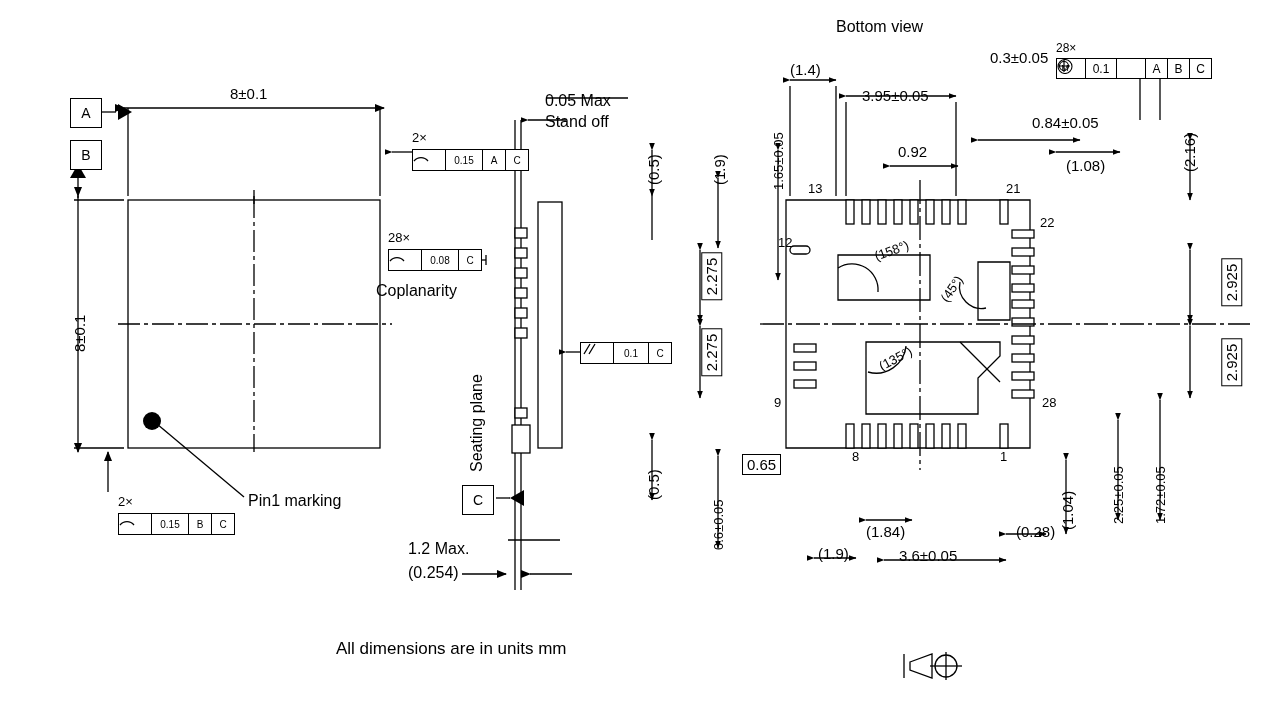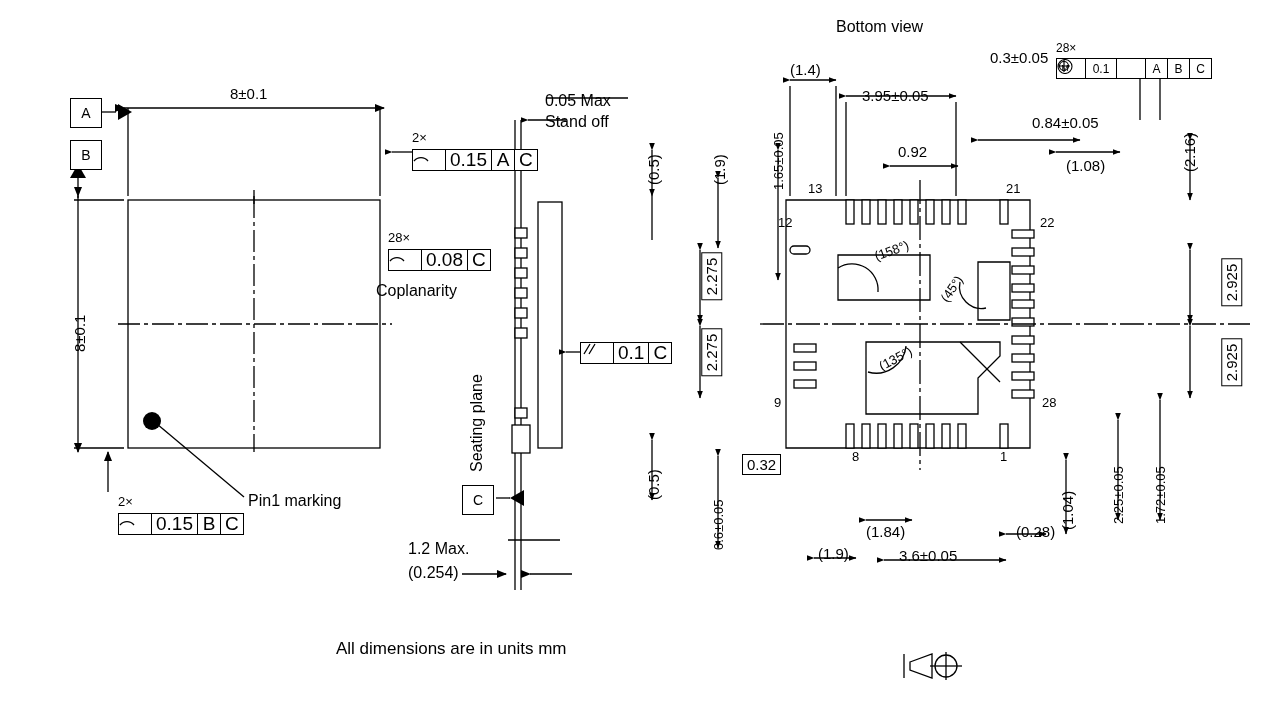--- a/index.html
+++ b/index.html
@@ -8,21 +8,21 @@
   .canvas{position:absolute;left:0;top:0;width:1280px;height:723px;}
   svg{position:absolute;left:0;top:0;}
   .t{position:absolute;font-size:15px;line-height:1.1;white-space:nowrap;}
   .t.s13{font-size:13px;}
   .t.s12{font-size:12px;}
   .t.s16{font-size:16px;}
   .t.rot{transform-origin:0 0;}
   .box{position:absolute;border:1.3px solid #000;background:#fff;
        display:flex;align-items:center;justify-content:center;font-size:14px;}
   .fcf{position:absolute;border:1.3px solid #000;background:#fff;height:20px;
-       display:flex;align-items:stretch;font-size:19px;}
+       display:flex;align-items:stretch;font-size:10px;}
   .fcf > div{display:flex;align-items:center;justify-content:center;padding:0 4px;
              border-right:1.3px solid #000;}
   .fcf > div:last-child{border-right:none;}
   .notes{position:absolute;left:336px;top:635px;font-size:17px;line-height:1.62;}
   .notes div{white-space:nowrap;}
   .dimbox{position:absolute;border:1.3px solid #000;background:#fff;
           font-size:15px;padding:1px 4px;}
 </style>
 </head>
 <body>
@@ -311,39 +311,39 @@
   <span>2.925</span>
 </div>
 <div class="dimbox" style="left:1208px;top:352px;transform:rotate(-90deg);transform-origin:center;">
   <span>2.925</span>
 </div>
 
 <div class="t rot" style="left:646px;top:500px;transform:rotate(-90deg);">(0.5)</div>
 <div class="t rot s13" style="left:712px;top:550px;transform:rotate(-90deg);">0.6±0.05</div>
 
 <div class="dimbox" style="left:742px;top:454px;">
-  <span>0.32</span>
+  <span>0.65</span>
 </div>
 
 <div class="t" style="left:866px;top:524px;">(1.84)</div>
 <div class="t" style="left:1016px;top:524px;">(0.28)</div>
 <div class="t" style="left:818px;top:546px;">(1.9)</div>
 <div class="t" style="left:888px;top:548px;margin-left:11px;">3.6±0.05</div>
 
 <div class="t rot" style="left:1060px;top:530px;transform:rotate(-90deg);">(1.04)</div>
 <div class="t rot s13" style="left:1112px;top:524px;transform:rotate(-90deg);">2.25±0.05</div>
 <div class="t rot s13" style="left:1154px;top:524px;transform:rotate(-90deg);">1.72±0.05</div>
 
 <div class="t s13" style="left:874px;top:244px;transform:rotate(-20deg);">(158°)</div>
 <div class="t s13" style="left:938px;top:282px;transform:rotate(-55deg);">(45°)</div>
 <div class="t s13" style="left:878px;top:352px;transform:rotate(-28deg);">(135°)</div>
 
 <div class="t s13" style="left:808px;top:182px;">13</div>
 <div class="t s13" style="left:1006px;top:182px;">21</div>
-<div class="t s13" style="left:778px;top:216px;">12</div>
+<div class="t s13" style="left:778px;top:236px;">12</div>
 <div class="t s13" style="left:1040px;top:216px;">22</div>
 <div class="t s13" style="left:774px;top:396px;">9</div>
 <div class="t s13" style="left:1042px;top:396px;">28</div>
 <div class="t s13" style="left:852px;top:450px;">8</div>
 <div class="t s13" style="left:1000px;top:450px;">1</div>
 
 <div class="notes">
   <div>All dimensions are in units mm</div>
 </div>
 

